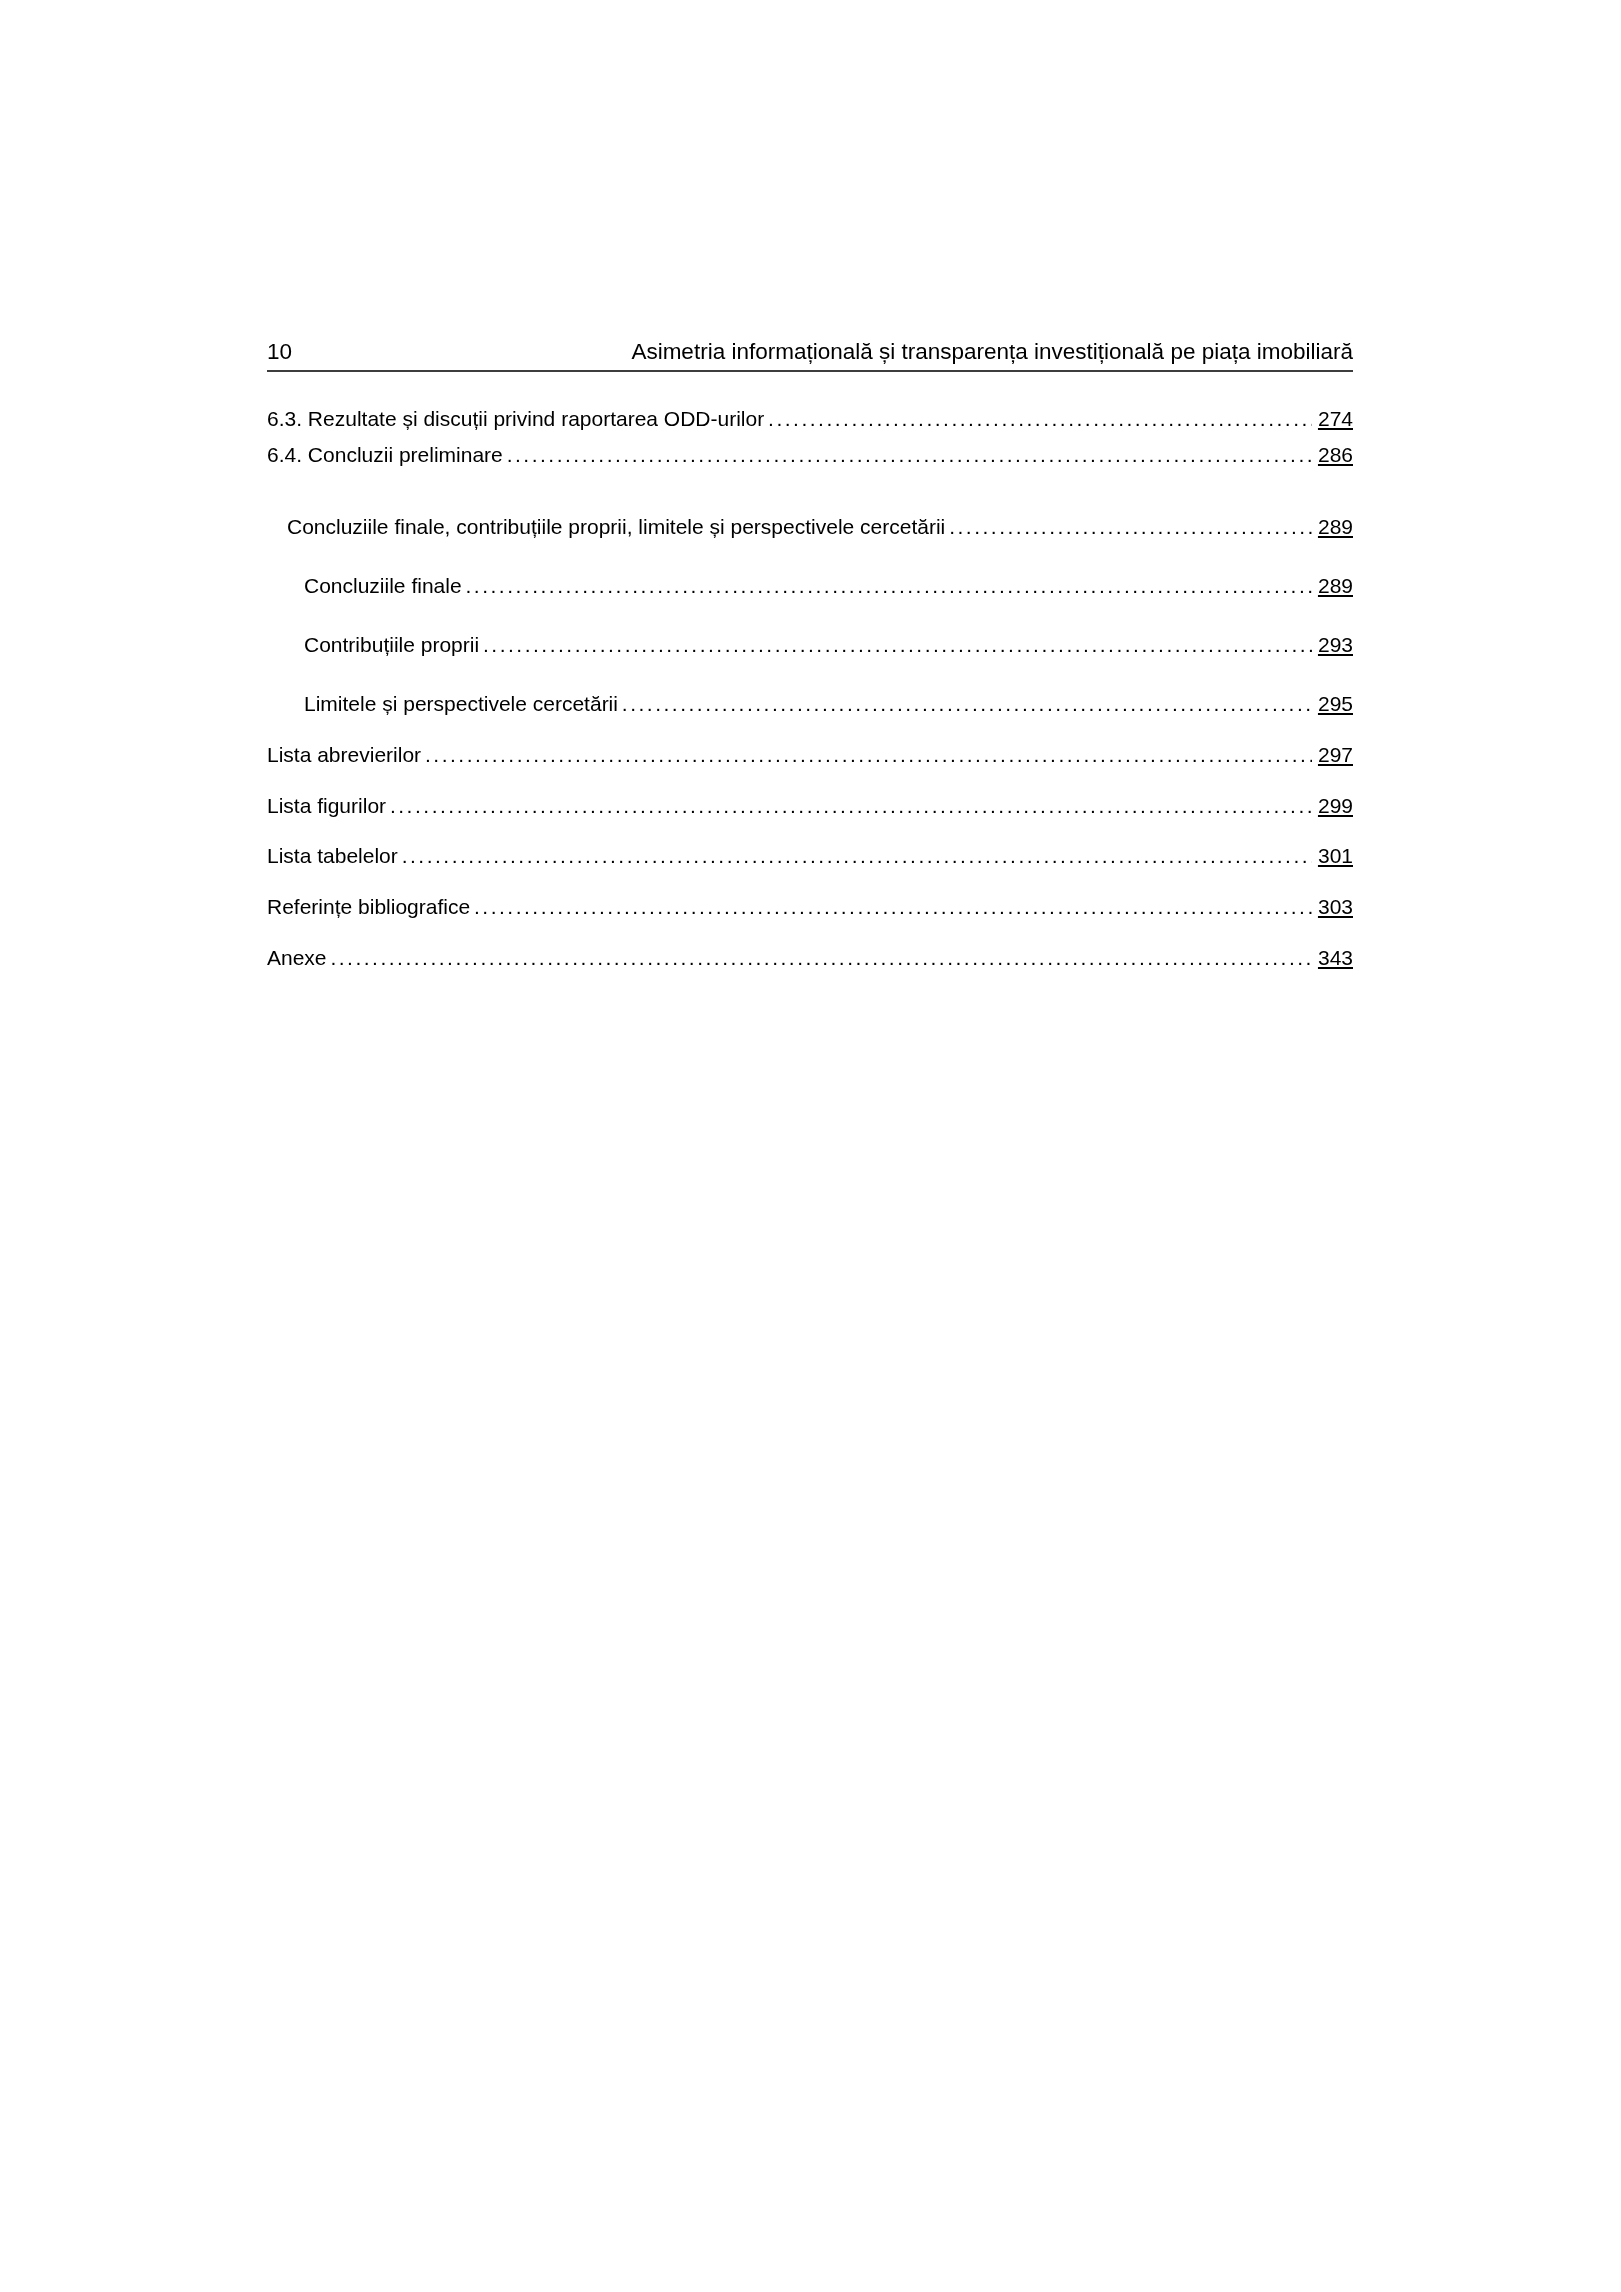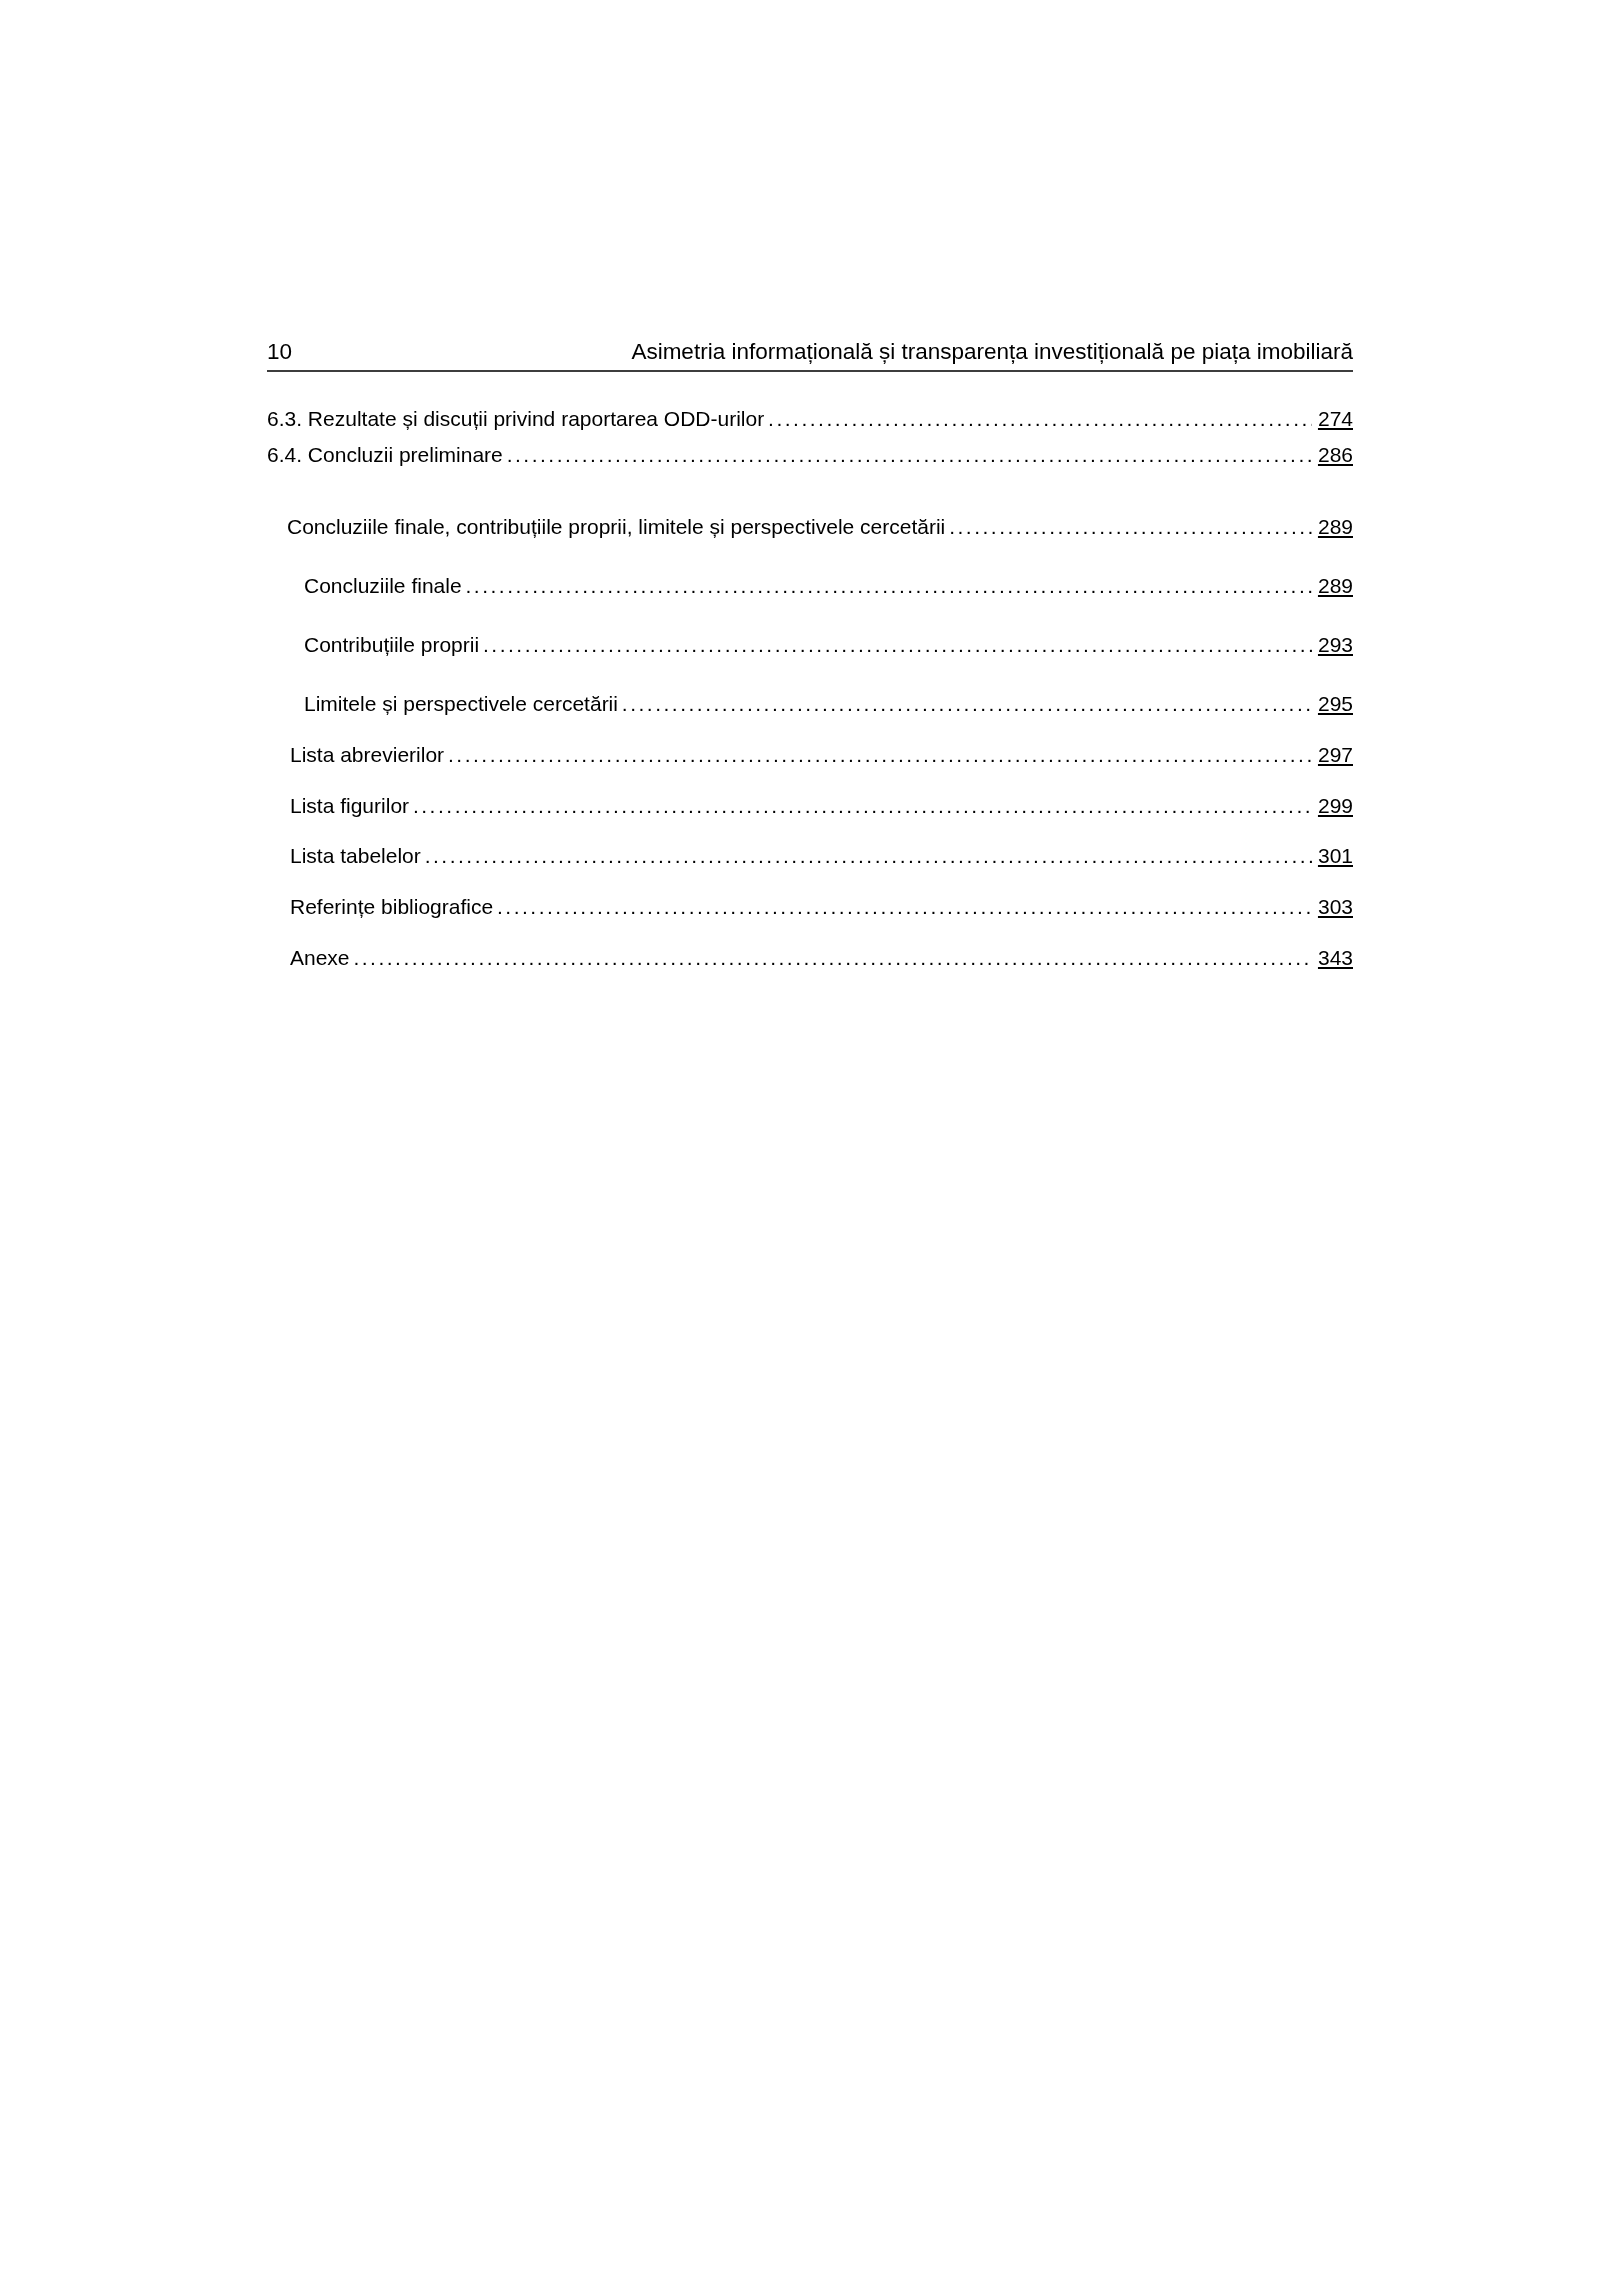--- a/index.html
+++ b/index.html
@@ -68,21 +68,20 @@
   .entry.sub {
     padding-left: 37px;
     margin-top: 23px;
   }
   .entry.gap-before {
     margin-top: 36px;
     margin-left: 20px;
   }
   .entry.spaced {
     margin-top: 14.7px;
-    margin-left: 23px;
   }
 </style>
 </head>
 <body>
 
 <div class="page">
   <div class="content">
 
     <div class="header">
       <span class="page-number">10</span>

